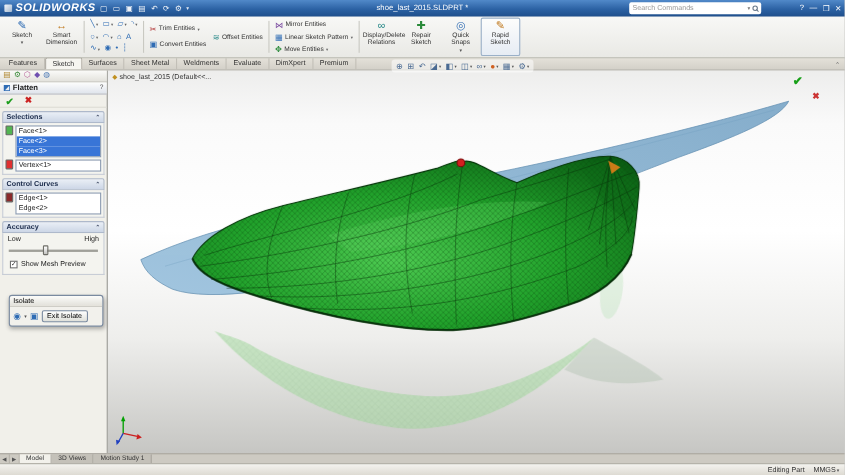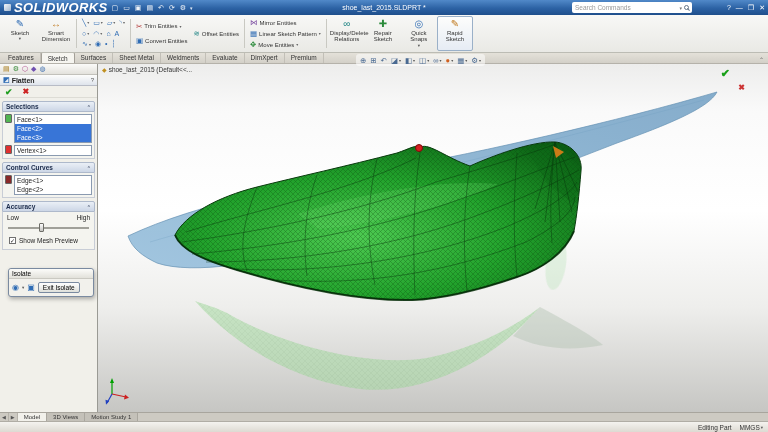--- a/index.html
+++ b/index.html
@@ -6,21 +6,21 @@
   html,body { width:768px; height:432px; overflow:hidden; }
   body { font-family:"Liberation Sans", sans-serif; background:#888; }
   .app { position:relative; width:768px; height:432px; background:#e8e8e4; overflow:hidden; }
 
   
   .titlebar { position:absolute; top:0; left:0; right:0; height:15px;
     background:linear-gradient(#5189c9,#2c62a4 55%,#1f4f8c); color:#fff;
     display:flex; align-items:center; gap:3px; padding:0 4px; font-size:7px; z-index:10; }
   .logomark { width:7px; height:7px; border-radius:1px;
     background:linear-gradient(135deg,#f5f7fa,#9fb6cf); flex:0 0 auto; }
-  .logotext { font-weight:bold; font-style:italic; letter-spacing:.4px; font-size:13px; }
+  .logotext { font-weight:bold; font-style:italic; letter-spacing:.4px; font-size:10px; }
   .qi { opacity:.92; padding:0 1px; cursor:default; font-size:7px; }
   .qcaret { font-size:5px; opacity:.85; }
   .doctitle { position:absolute; left:50%; transform:translateX(-50%); font-size:7px; white-space:nowrap; }
   .search { position:absolute; right:76px; top:2px; width:120px; height:11px; background:#fff;
     border-radius:2px; display:flex; align-items:center; gap:2px; padding:0 3px; }
   .searchinput { flex:1; border:0; outline:0; background:transparent; font-size:6.5px; color:#444;
     font-family:"Liberation Sans", sans-serif; min-width:0; }
   .searchinput::placeholder { color:#999; }
   .scaret { font-size:5px; color:#777; }
   .magicon { width:5px; height:5px; border:1px solid #68788a; border-radius:50%; position:relative; flex:0 0 auto; }

